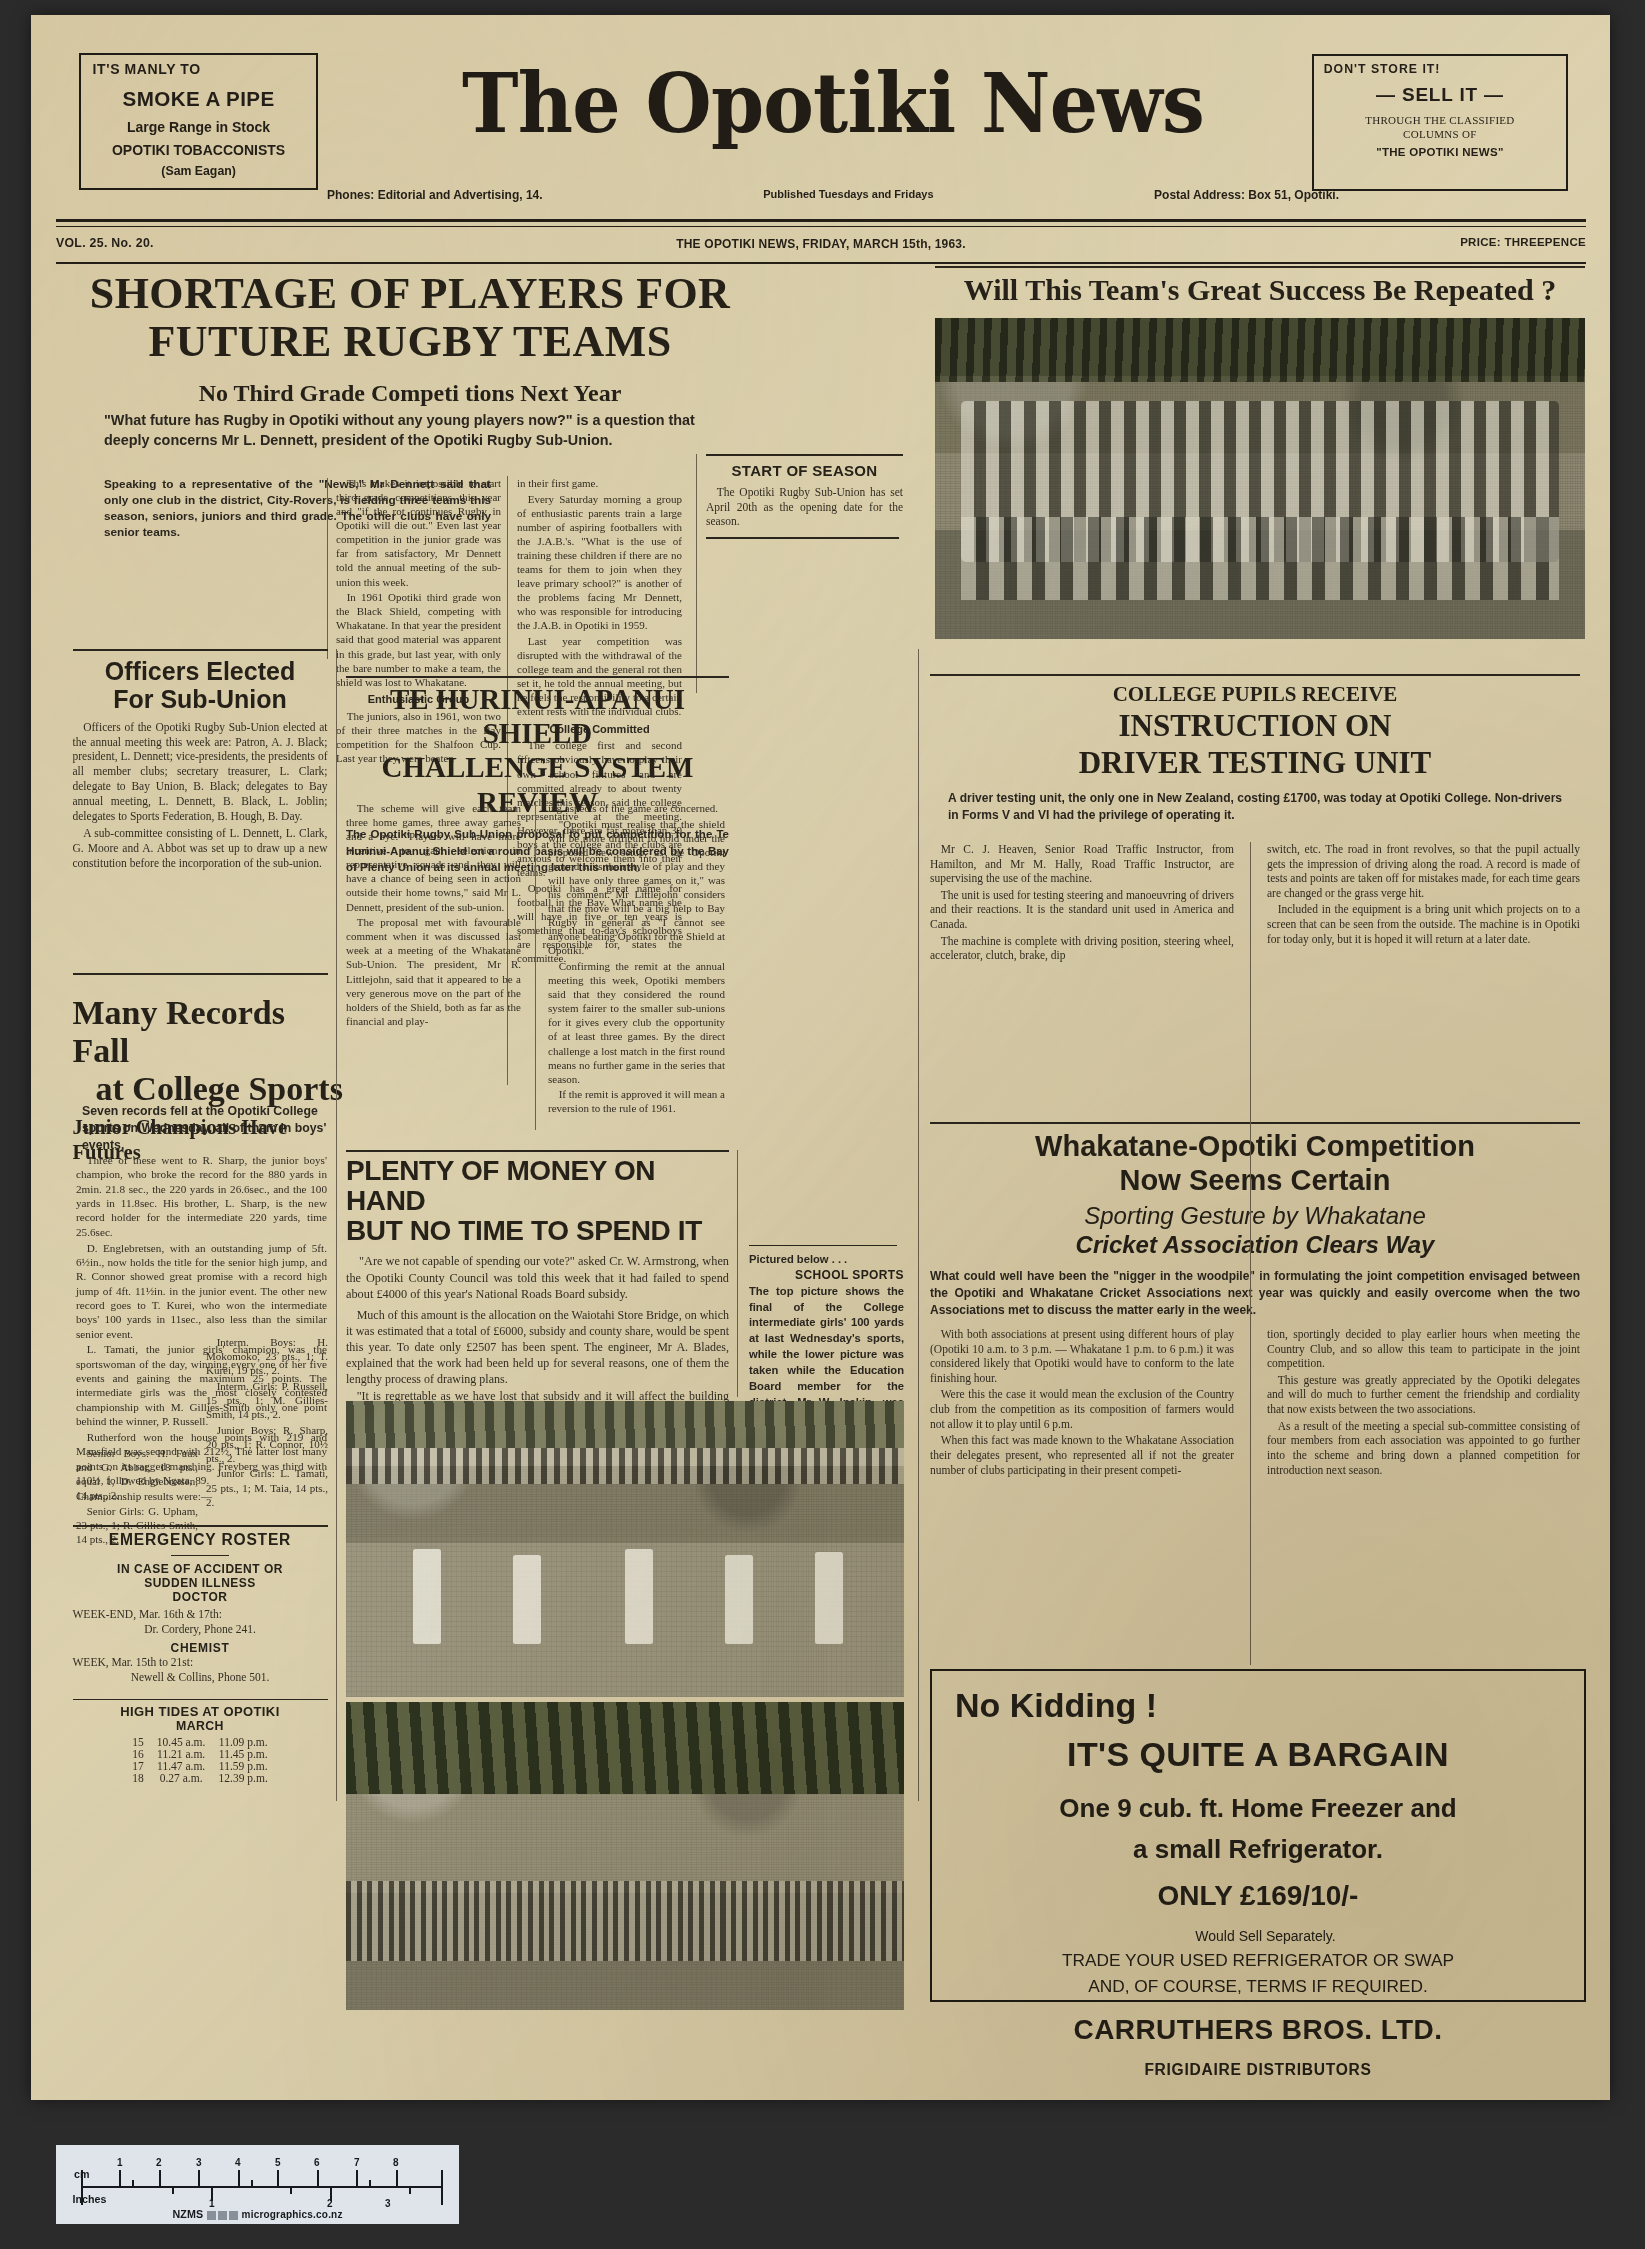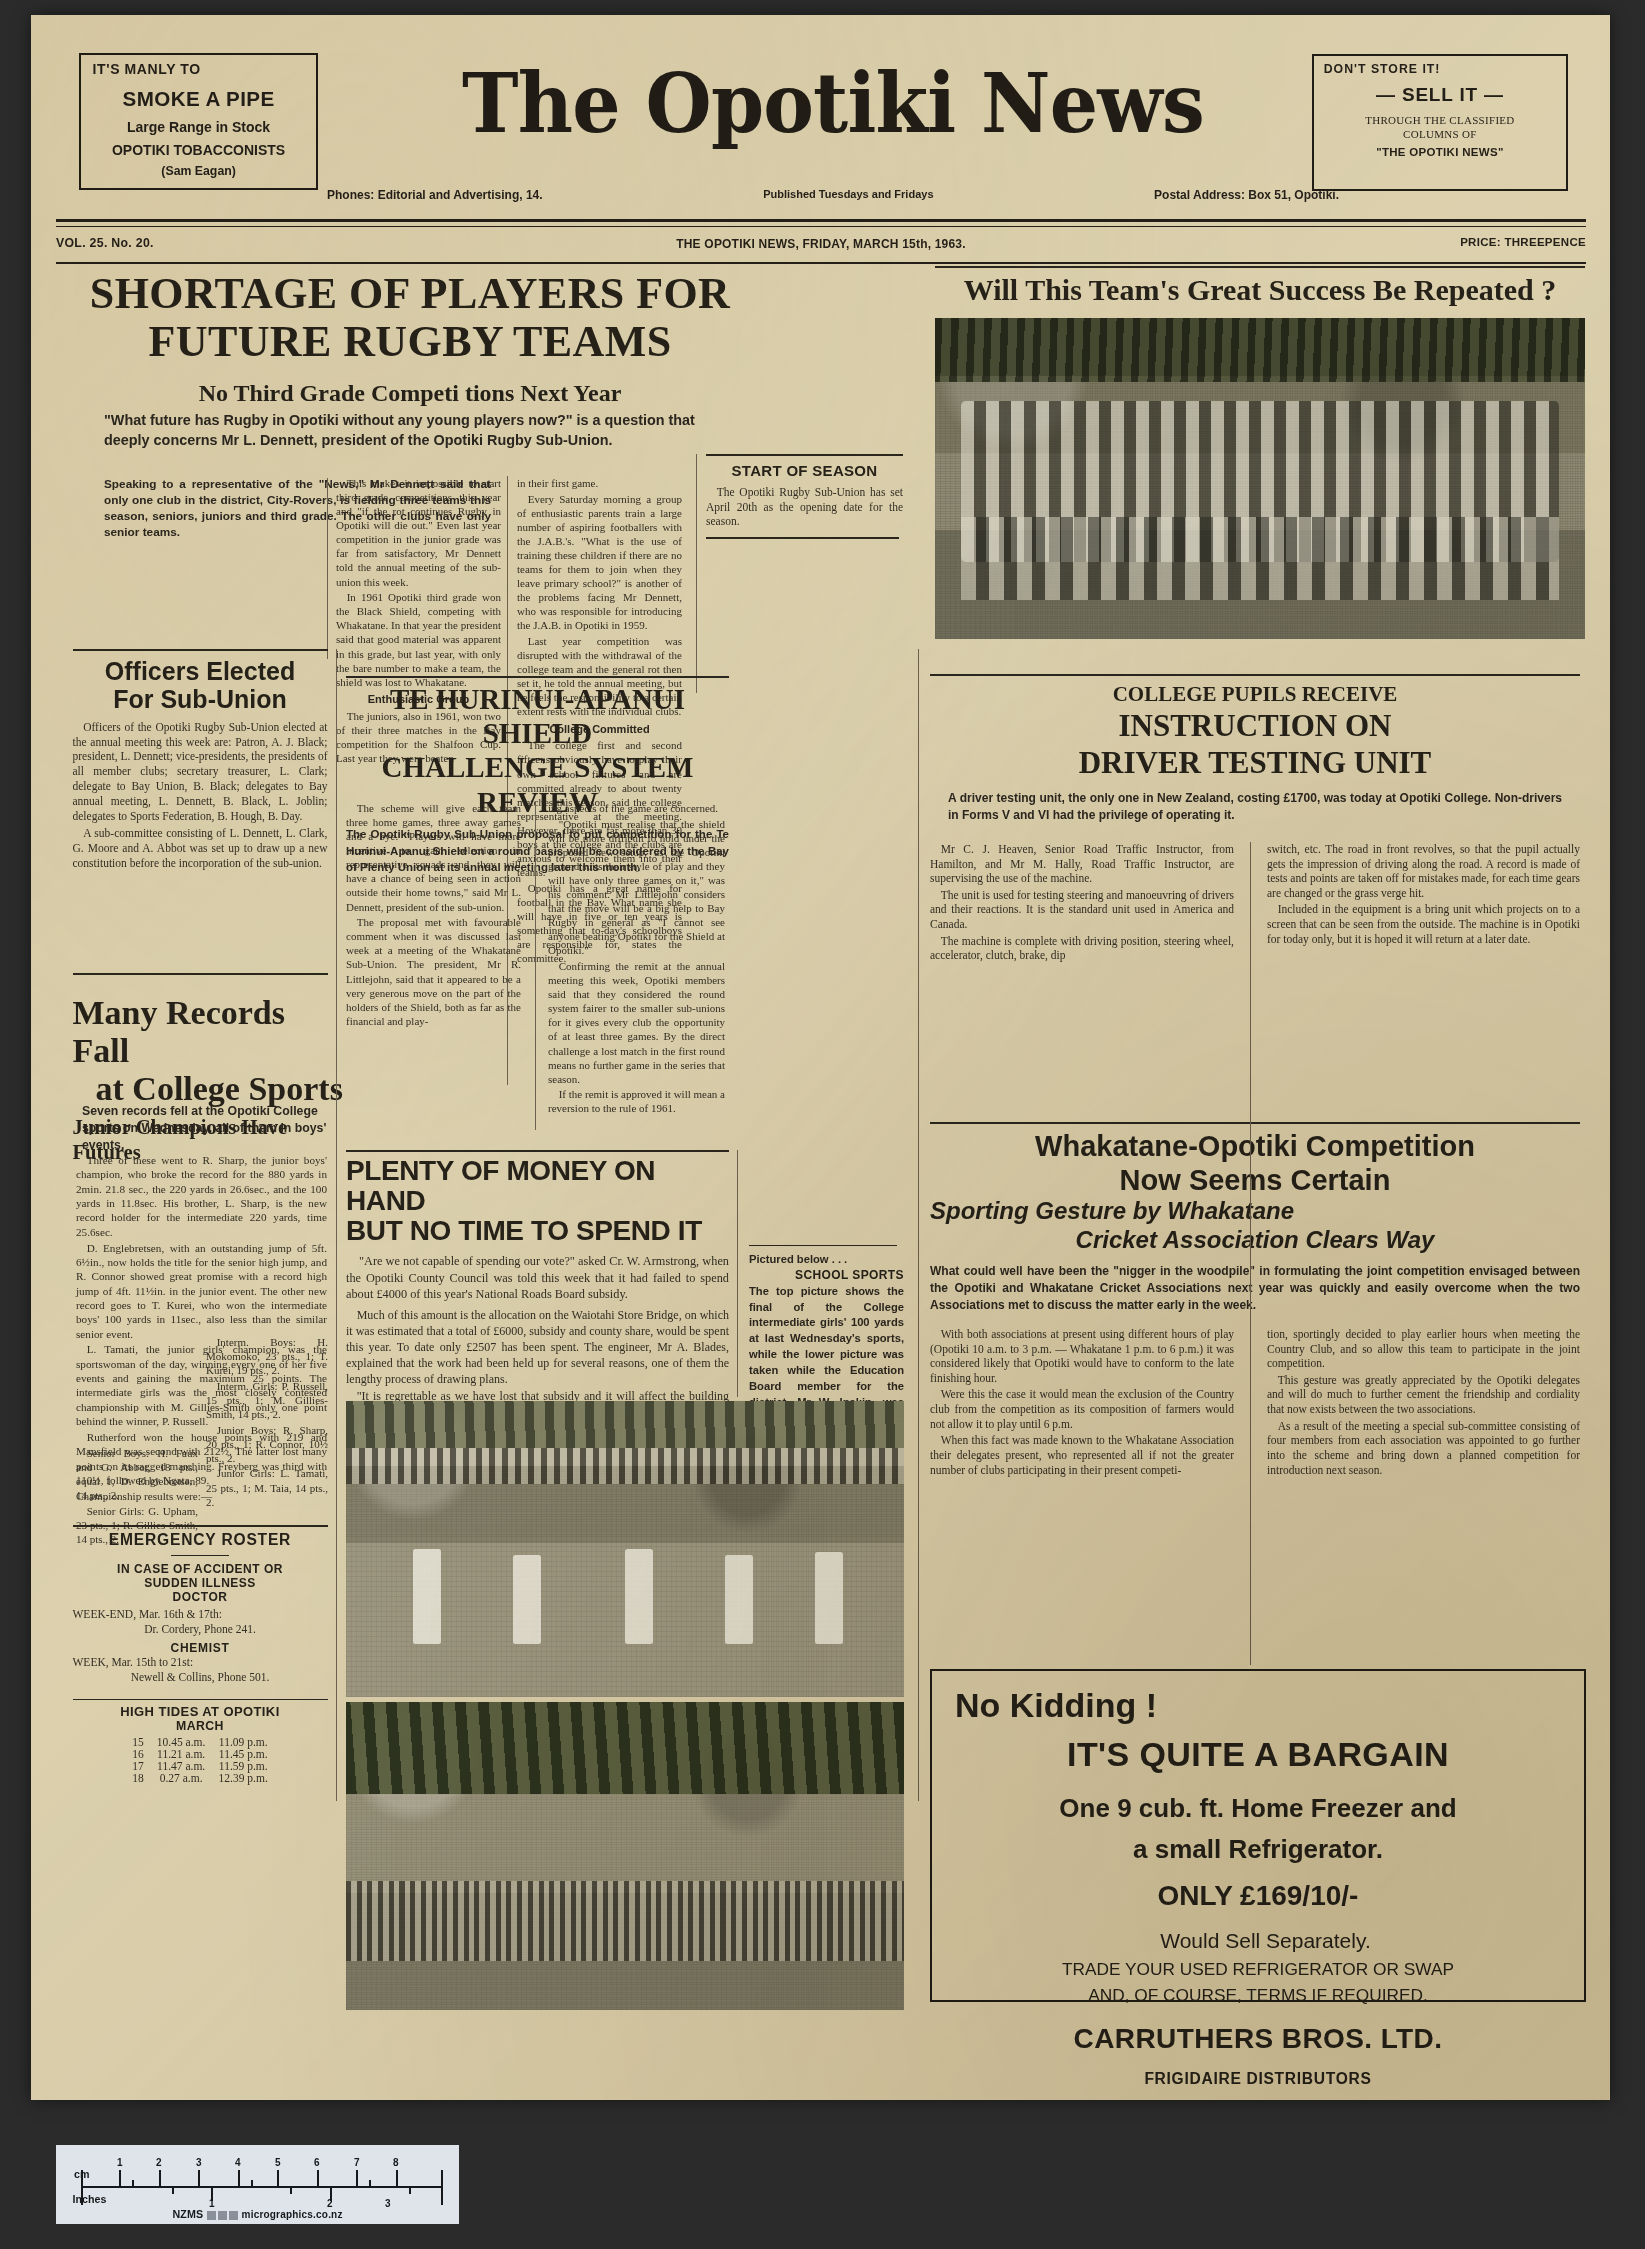--- a/index.html
+++ b/index.html
@@ -319,21 +319,21 @@
       </div>
       <div class="col bodytext" style="left:1211px;top:576px;width:313px;font-size:11.5px;">
         <p style="text-indent:0">switch, etc. The road in front revolves, so that the pupil actually gets the impression of driving along the road. A record is made of tests and points are taken off for mistakes made, for each time gears are changed or the grass verge hit.</p>
         <p>Included in the equipment is a bring unit which projects on to a screen that can be seen from the outside. The machine is in Opotiki for today only, but it is hoped it will return at a later date.</p>
       </div>
 
       <div class="hline" style="left:874px;top:856px;width:650px;"></div>
       <div class="col" style="left:874px;top:864px;width:650px;">
         <div class="hl-sans" style="font-size:29px;text-align:center;line-height:1.16;">Whakatane-Opotiki Competition</div>
         <div class="hl-sans" style="font-size:29px;text-align:center;line-height:1.16;">Now Seems Certain</div>
-        <div class="hl-sans" style="font-size:24px;text-align:left;font-style:italic;font-weight:700;line-height:1.2;">Sporting Gesture by Whakatane</div>
+        <div class="hl-sans" style="font-size:24px;text-align:center;font-style:italic;font-weight:400;line-height:1.2;margin-top:5px;">Sporting Gesture by Whakatane</div>
         <div class="hl-sans" style="font-size:24px;text-align:center;font-style:italic;font-weight:600;line-height:1.2;">Cricket Association Clears Way</div>
         <div class="lead" style="margin-top:8.2px;font-size:12px;line-height:1.4;">What could well have been the "nigger in the woodpile" in formulating the joint competition envisaged between the Opotiki and Whakatane Cricket Associations next year was quickly and easily overcome when the two Associations met to discuss the matter early in the week.</div>
       </div>
       <div class="col bodytext" style="left:874px;top:1061px;width:304px;font-size:11.5px;">
         <p>With both associations at present using different hours of play (Opotiki 10 a.m. to 3 p.m. — Whakatane 1 p.m. to 6 p.m.) it was considered likely that Opotiki would have to conform to the late finishing hour.</p>
         <p>Were this the case it would mean the exclusion of the Country club from the competition as its composition of farmers would not allow it to play until 6 p.m.</p>
         <p>When this fact was made known to the Whakatane Association their delegates present, who represented all if not the greater number of clubs participating in their present competi-</p>
       </div>
       <div class="col bodytext" style="left:1211px;top:1061px;width:313px;font-size:11.5px;">
         <p style="text-indent:0">tion, sportingly decided to play earlier hours when meeting the Country Club, and so allow this team to participate in the joint competition.</p>
@@ -341,21 +341,21 @@
         <p>As a result of the meeting a special sub-committee consisting of four members from each association was appointed to go further into the scheme and bring down a planned competition for introduction next season.</p>
       </div>
       <div class="vline" style="left:1194px;top:576px;height:823px;"></div>
 
       <div class="adbox" style="left:874px;top:1403px;width:652px;height:329px;border:2.5px solid #201d16;padding:0;">
         <div class="hl-sans" style="font-size:34px;text-align:left;margin:11.5px 0 0 23px;">No Kidding !</div>
         <div class="hl-sans" style="font-size:34px;text-align:center;margin-top:3.3px;letter-spacing:0.4px;">IT'S QUITE A BARGAIN</div>
         <div class="hl-sans" style="font-size:26px;text-align:center;margin-top:13px;font-weight:700;">One 9 cub. ft. Home Freezer and</div>
         <div class="hl-sans" style="font-size:26px;text-align:center;margin-top:6.6px;font-weight:700;">a small Refrigerator.</div>
         <div class="hl-sans" style="font-size:28px;text-align:center;margin-top:10px;">ONLY £169/10/-</div>
-        <div class="hl-sans" style="font-size:21px;text-align:center;margin-top:11.5px;font-weight:500;padding-left:15px;">Would Sell Separately.</div>
+        <div class="hl-sans" style="font-size:14px;text-align:center;margin-top:11.5px;font-weight:500;padding-left:15px;">Would Sell Separately.</div>
         <div class="hl-sans" style="font-size:17.3px;text-align:center;margin-top:3.3px;font-weight:500;">TRADE YOUR USED REFRIGERATOR OR SWAP</div>
         <div class="hl-sans" style="font-size:17.3px;text-align:center;margin-top:2.5px;font-weight:500;">AND, OF COURSE, TERMS IF REQUIRED.</div>
         <div class="hl-sans" style="font-size:28px;text-align:center;margin-top:13px;letter-spacing:0.4px;">CARRUTHERS BROS. LTD.</div>
         <div class="hl-sans" style="font-size:15.6px;text-align:center;margin-top:10px;letter-spacing:0.7px;">FRIGIDAIRE DISTRIBUTORS</div>
       </div>
 
       <div class="photo" style="left:290px;top:1135px;width:558px;height:296px;">
         <div class="grain"></div>
         <div style="position:absolute;inset:0;
              background:linear-gradient(180deg, rgba(214,208,188,.78) 0 22%, rgba(128,126,104,.5) 22% 48%, rgba(182,178,156,.45) 48% 100%);"></div>

